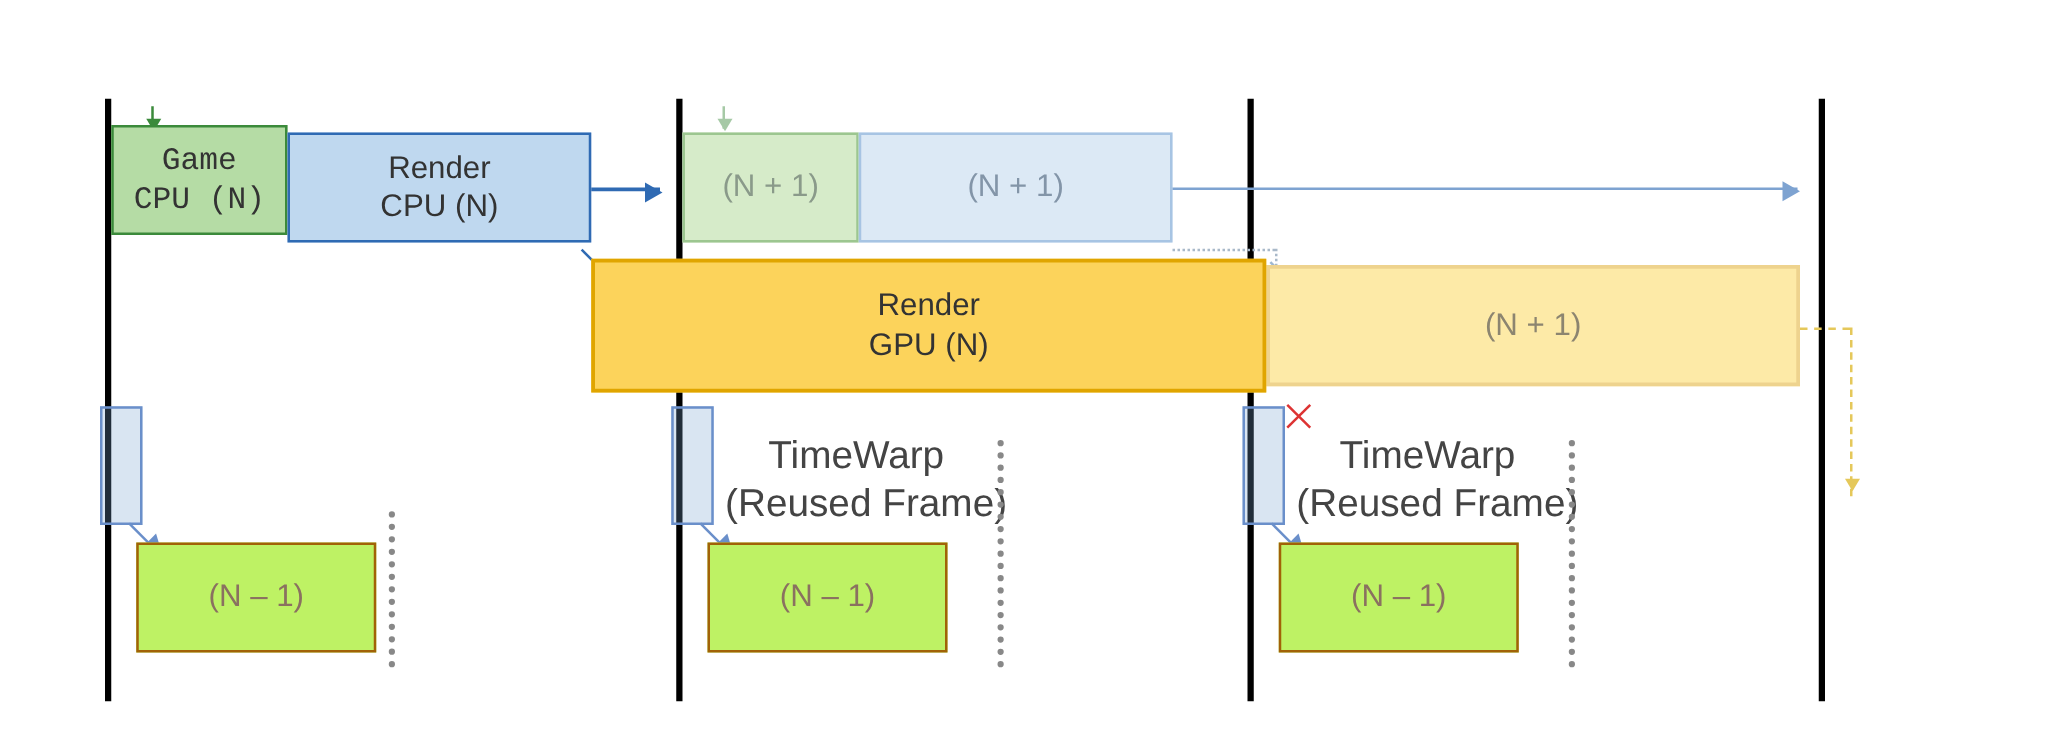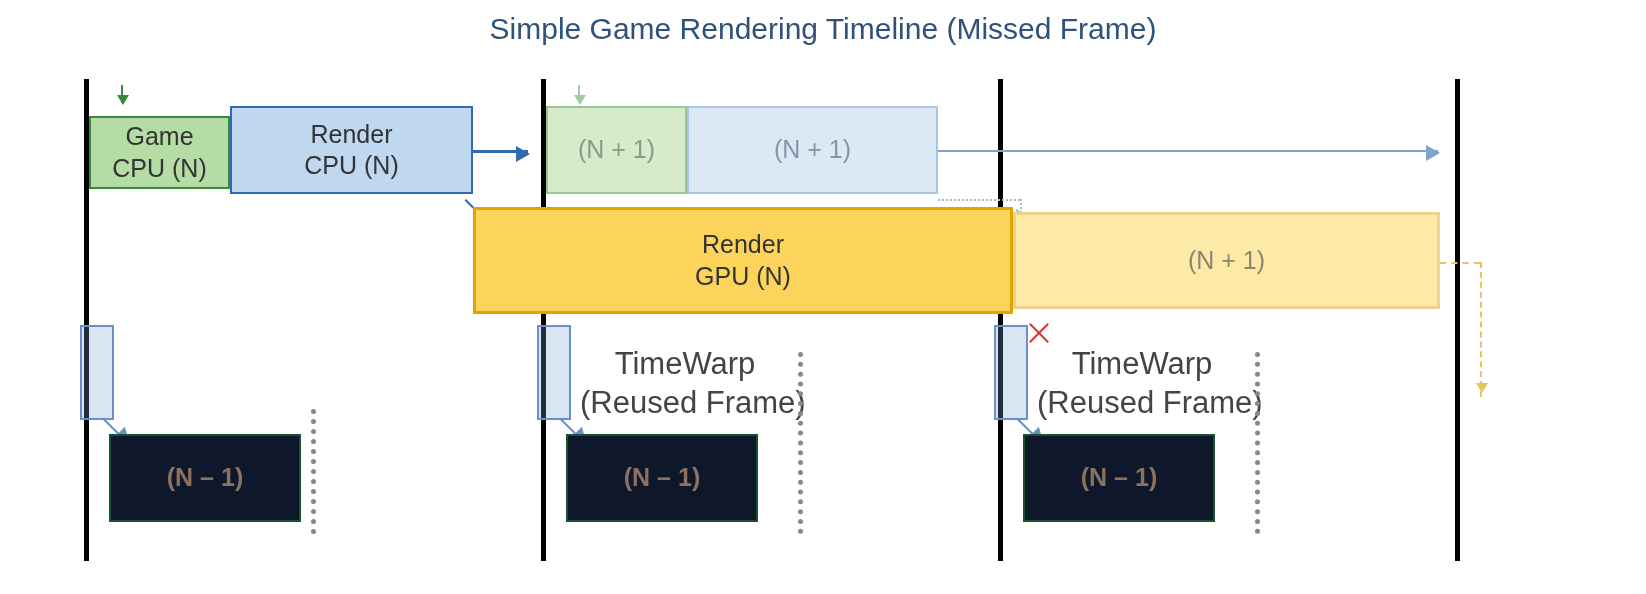--- a/index.html
+++ b/index.html
@@ -26,44 +26,43 @@
   .red-x::before{transform:rotate(45deg);} .red-x::after{transform:rotate(-45deg);}
   
   .compositor{position:absolute;box-sizing:border-box;border:2px solid #6a8fca;background:rgba(120,160,210,0.28);}
   
   .c-green{background:#b5dca5;border:2px solid #3b8a3b;color:#333;}
   .c-green.faded{background:#d6ebc9;border-color:#9cc690;color:#8a9a8a;}
   .c-blue{background:#bfd8ef;border:2px solid #2f6ab3;color:#333;}
   .c-blue.faded{background:#dce9f5;border-color:#a7c4e3;color:#8395a8;}
   .c-yellow{background:#fcd35b;border:3px solid #e0a500;color:#333;}
   .c-yellow.faded{background:#fdeaa7;border-color:#eed38e;color:#8c8570;}
-  .c-orange{background:#0f172a;border:2px solid #14532d;color:#8a7160;font-weight:bold;}
+  .c-orange{background:#bef264;border:2px solid #a16207;color:#8a7160;}
   
   .ydash-h{position:absolute;height:0;border-top:2px dashed #e5c85a;}
   .ydash-v{position:absolute;width:0;border-left:2px dashed #e5c85a;}
   .ydash-v::after{content:"";position:absolute;left:-6px;bottom:-2px;border:6px solid transparent;border-top:10px solid #e5c85a;}
   
   .gdash-h{position:absolute;height:0;border-top:2px dotted #a9b9c9;}
   .gdash-v{position:absolute;width:0;border-left:2px dotted #a9b9c9;}
 </style>
 </head>
 <body>
 <div id="stage">
 
-<div class="title" data-name="diagram-title">Simple Game Rendering Timeline (Missed Frame)</div>
 
 <div class="vsync" data-name="vsync-line-0" style="left:84px;"></div>
 <div class="vsync" data-name="vsync-line-1" style="left:541px;"></div>
 <div class="vsync" data-name="vsync-line-2" style="left:998px;"></div>
 <div class="vsync" data-name="vsync-line-3" style="left:1455px;"></div>
 
 <div class="darrow green" data-name="frame-start-tick-n" style="left:121px;top:85px;"></div>
 <div class="darrow green faded" data-name="frame-start-tick-n1" style="left:578px;top:85px;"></div>
 
-<div class="box c-green" data-name="game-cpu-n" style="left:89px;top:116px;width:141px;height:73px;white-space:pre;">Game
+<div class="box c-green" data-name="game-cpu-n" style="left:89px;top:100px;width:141px;height:88px;white-space:pre;font-family:Liberation Mono, monospace;">Game
 CPU (N)</div>
 <div class="box c-blue" data-name="render-cpu-n" style="left:230px;top:106px;width:243px;height:88px;white-space:pre;">Render
 CPU (N)</div>
 
 <div class="harrow" data-name="cpu-to-next-arrow-n" style="left:473px;top:150px;width:55px;border-top-color:#2f6ab3;color:#2f6ab3;border-left-color:#2f6ab3;"></div>
 
 <div class="box c-green faded" data-name="game-cpu-n1" style="left:546px;top:106px;width:141px;height:88px;">(N + 1)</div>
 <div class="box c-blue faded" data-name="render-cpu-n1" style="left:687px;top:106px;width:251px;height:88px;">(N + 1)</div>
 <div class="harrow" data-name="cpu-to-next-arrow-n1" style="left:938px;top:150px;width:500px;border-top-color:#7ea3d1;color:#7ea3d1;border-left-color:#7ea3d1;border-top-width:2px;"></div>
 

